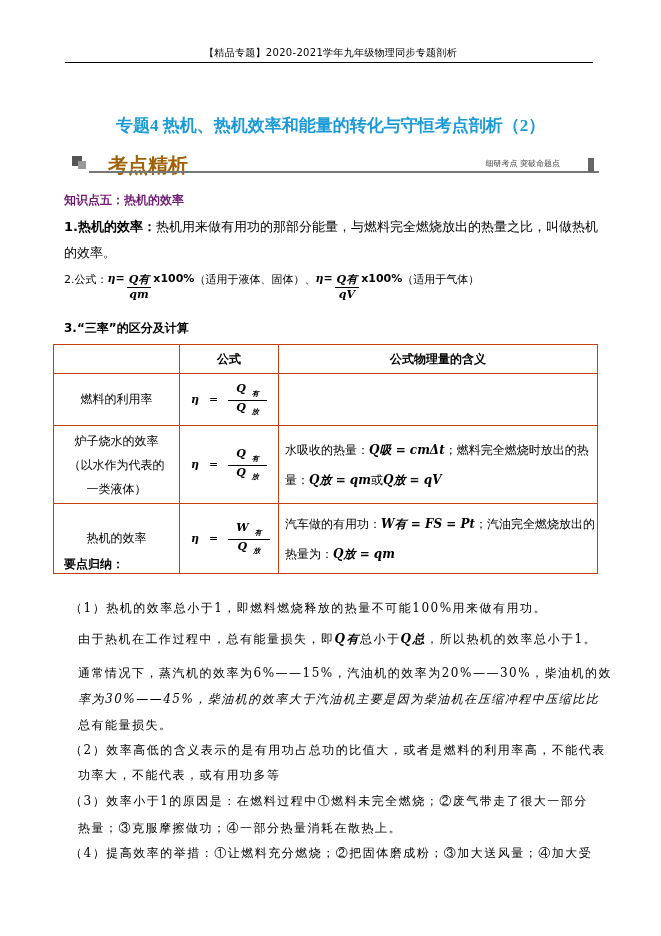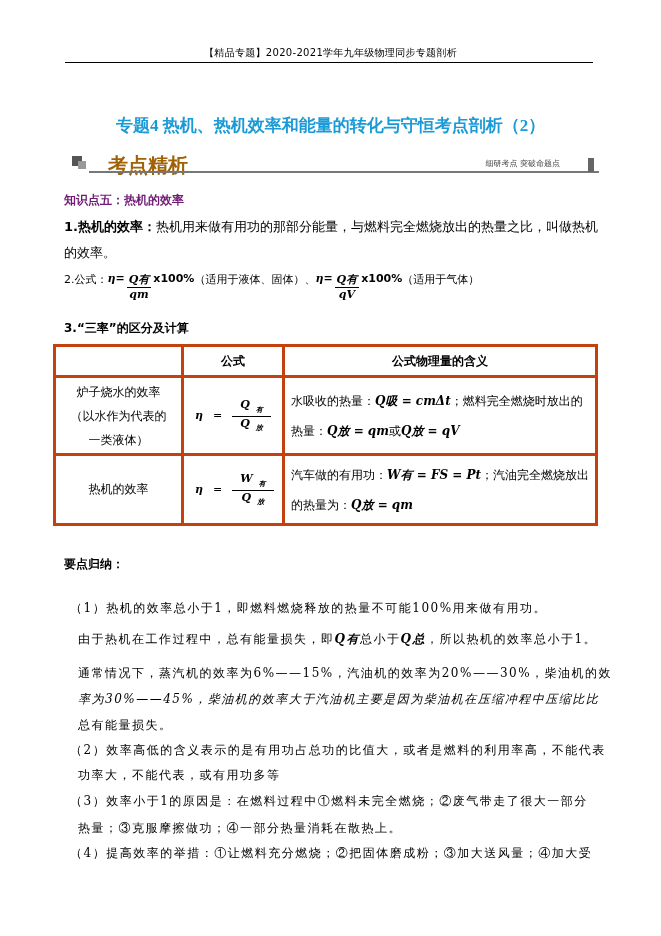--- a/index.html
+++ b/index.html
@@ -20,21 +20,21 @@
   .kp { top:192px; left:64px; font-size:12px; font-weight:bold; color:#701a75; }
   .p { font-size:13px; line-height:26px; }
   .p1 { top:214px; left:64px; width:540px; }
   .bold { font-weight:bold; }
   .formula-line { top:272px; left:64px; font-size:11px; height:40px; display:flex; align-items:flex-start; }
   .frac { display:inline-flex; flex-direction:column; align-items:center; margin:0 2px; font-family:"DejaVu Serif", serif; font-weight:bold; font-style:italic; font-size:11px; }
   .frac .num { border-bottom:1px solid #000; padding:0 2px; }
   .eta { font-family:"DejaVu Serif", serif; font-weight:bold; font-style:italic; }
   .sec3 { top:320px; left:64px; font-size:12px; font-weight:bold; }
   table.main { position:absolute; top:344px; left:53px; width:545px; border-collapse:collapse; font-size:12px; }
-  table.main td, table.main th { border:3px solid #c2410c; }
+  table.main td, table.main th { border:1px solid #c2410c; }
   table.main th { height:26px; font-weight:bold; font-size:12px; }
   .c1 { width:105px; text-align:center; }
   .c2 { width:96px; }
   .c3 { text-align:left; padding-left:6px; line-height:30px; }
   .r1 { height:52px; }
   .r2 { height:78px; }
   .r3 { height:70px; }
   .tf { display:flex; align-items:center; padding-left:10px; font-family:"DejaVu Serif", serif; font-weight:bold; font-style:italic; font-size:11px; }
   .tf .eq { margin:0 10px; font-style:normal; font-weight:normal; }
   .tf .frac2 { display:inline-flex; flex-direction:column; align-items:center; }
@@ -97,20 +97,34 @@
 
 <div class="abs sec3">3.“三率”的区分及计算</div>
 
 <table class="main">
   <tbody>
       <tr>
     <th class="c1"></th>
     <th class="c2">公式</th>
     <th>公式物理量的含义</th>
   </tr>
+  <tr class="r1">
+    <td class="c1">燃料的利用率</td>
+    <td class="c2">
+      <div class="tf">
+        <span>η</span>
+        <span class="eq">=</span>
+        <span class="frac2">
+          <span class="n"><span>Q</span><sub>有</sub></span>
+          <span><span>Q</span><sub>放</sub></span>
+        </span>
+      </div>
+    </td>
+    <td class="c3"></td>
+  </tr>
   <tr class="r2">
     <td class="c1" style="line-height:24px;padding:0 10px;">炉子烧水的效率（以水作为代表的一类液体）</td>
     <td class="c2">
       <div class="tf">
         <span>η</span>
         <span class="eq">=</span>
         <span class="frac2">
           <span class="n"><span>Q</span><sub>有</sub></span>
           <span><span>Q</span><sub>放</sub></span>
         </span>

